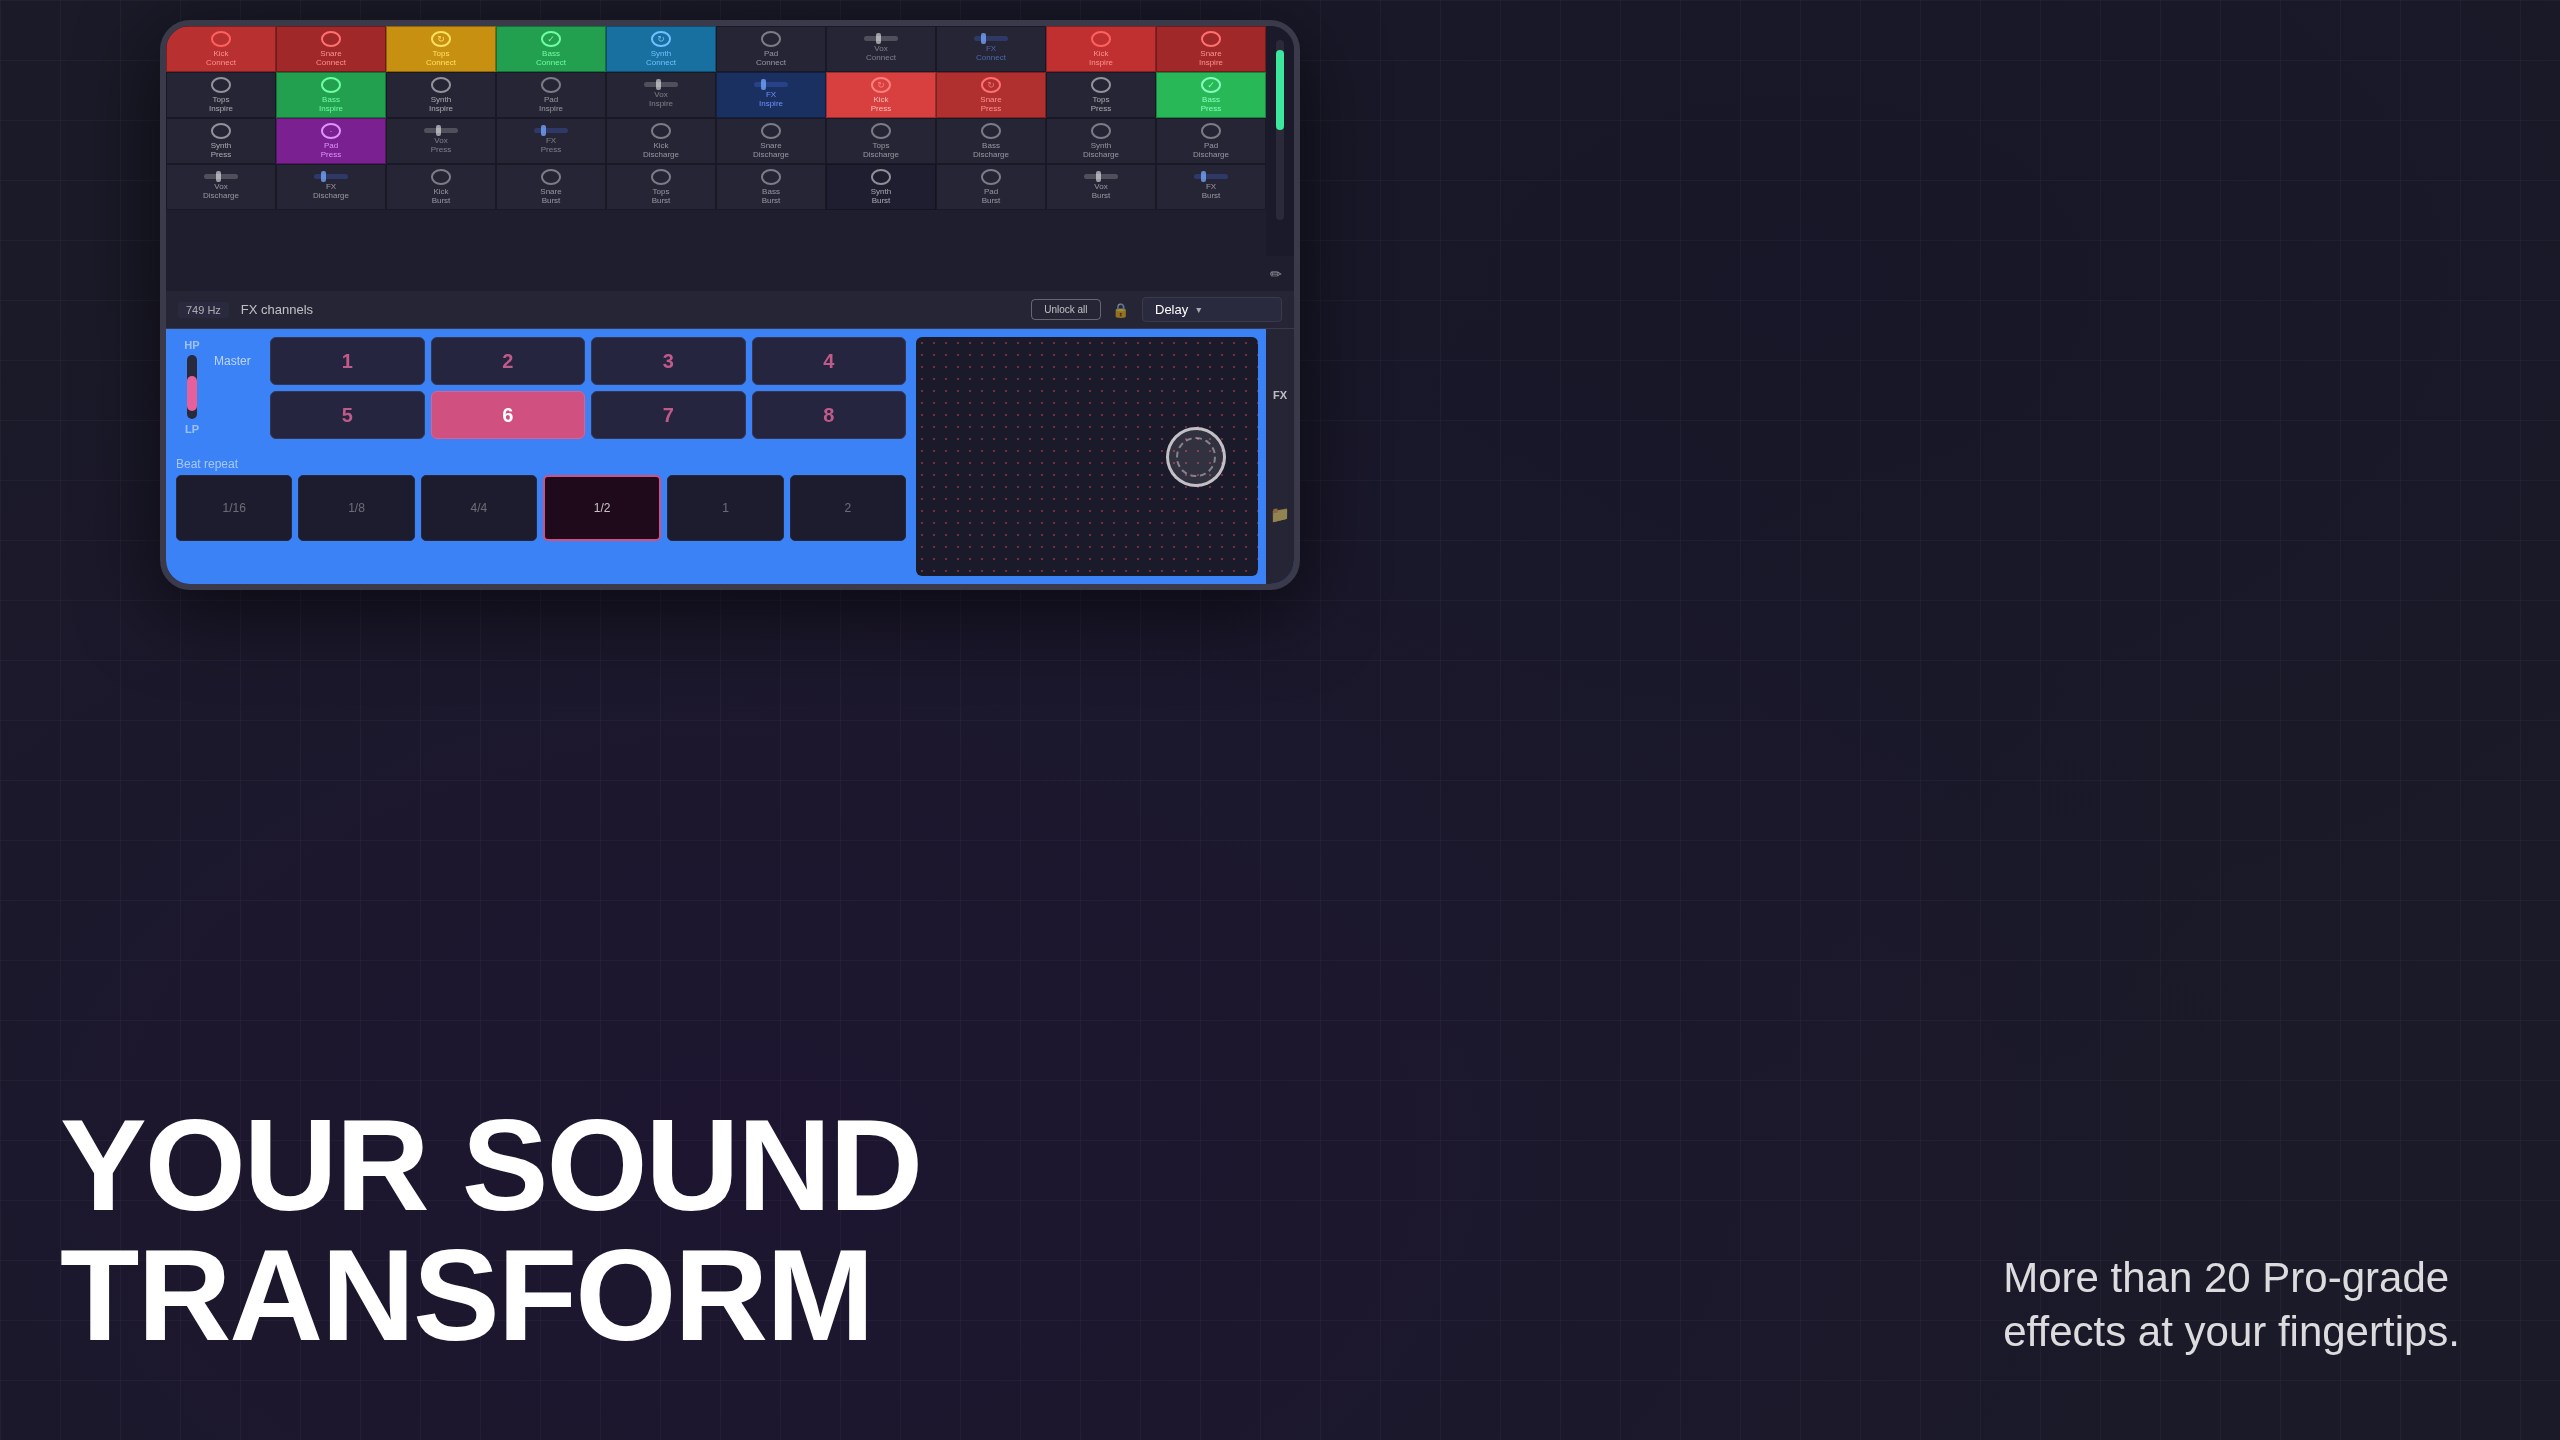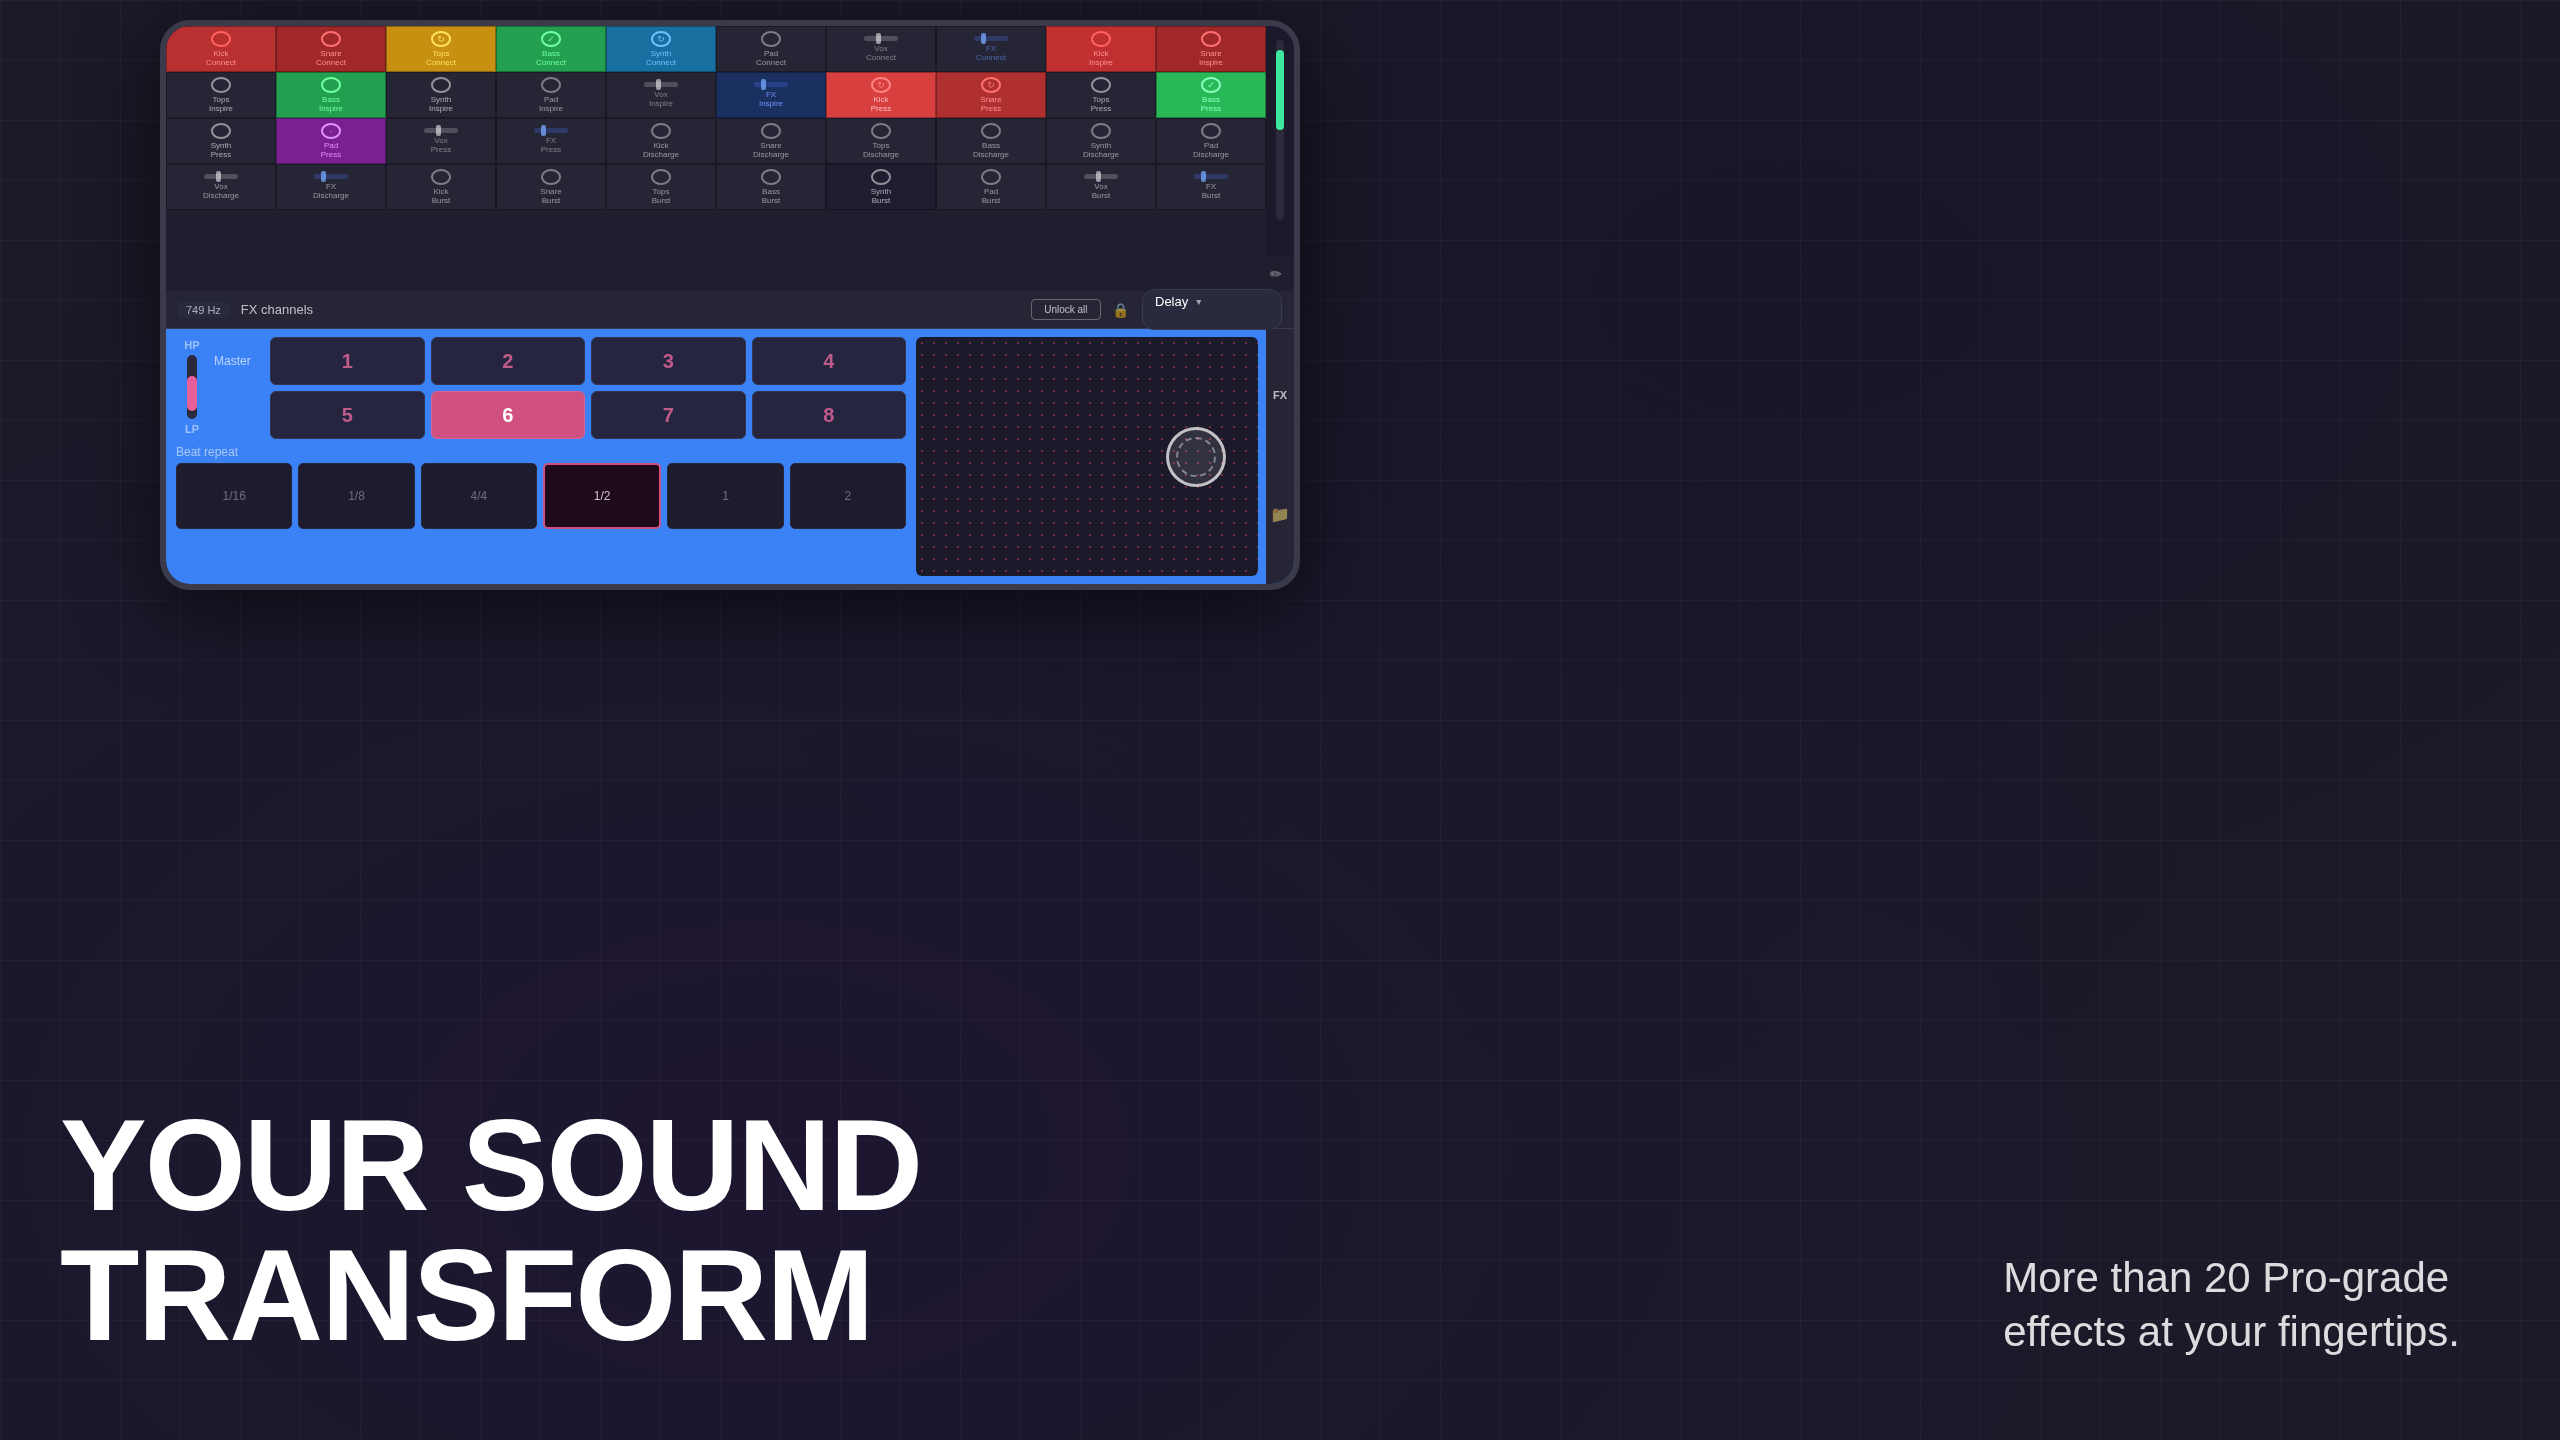--- a/index.html
+++ b/index.html
@@ -171,22 +171,22 @@
     .lock-icon {
       color: rgba(255,255,255,0.6);
       font-size: 14px;
     }
 
     .delay-selector {
       background: #2a2a3e;
       border: 1px solid #3a3a4a;
       color: white;
       font-size: 13px;
-      padding: 4px 24px 20px 12px;
-      border-radius: 12px;
+      padding: 4px 24px 4px 12px;
+      border-radius: 4px;
       cursor: pointer;
       display: flex;
       align-items: center;
       gap: 8px;
       min-width: 140px;
     }
 
     .chevron-icon {
       font-size: 10px;
       color: rgba(255,255,255,0.6);
@@ -553,21 +553,21 @@
         <button class="unlock-btn">Unlock all</button>
         <span class="lock-icon">🔒</span>
         <div class="delay-selector">
           <span>Delay</span>
           <span class="chevron-icon">▾</span>
         </div>
       </div>
 
       <div class="fx-body">
 
-        <div style="width:750px; padding:8px 10px; display:flex; flex-direction:column; gap:8px;">
+        <div style="width:750px; padding:8px 10px; display:flex; flex-direction:column; gap:20px;">
 
           <div style="display:flex; align-items:stretch; gap:6px; height:100px;">
 
             <div style="display:flex; flex-direction:column; align-items:center; width:32px; justify-content:space-between; padding:2px 0;">
               <span class="hp-lp-label">HP</span>
               <div class="filter-track" style="flex:1; width:10px; background:#2a2a3e; border-radius:5px; position:relative; margin:4px 0;">
                 <div class="filter-fill" style="position:absolute; bottom:12%; left:0; right:0; height:55%; background:#e8609a; border-radius:5px;"></div>
               </div>
               <span class="hp-lp-label">LP</span>
             </div>

